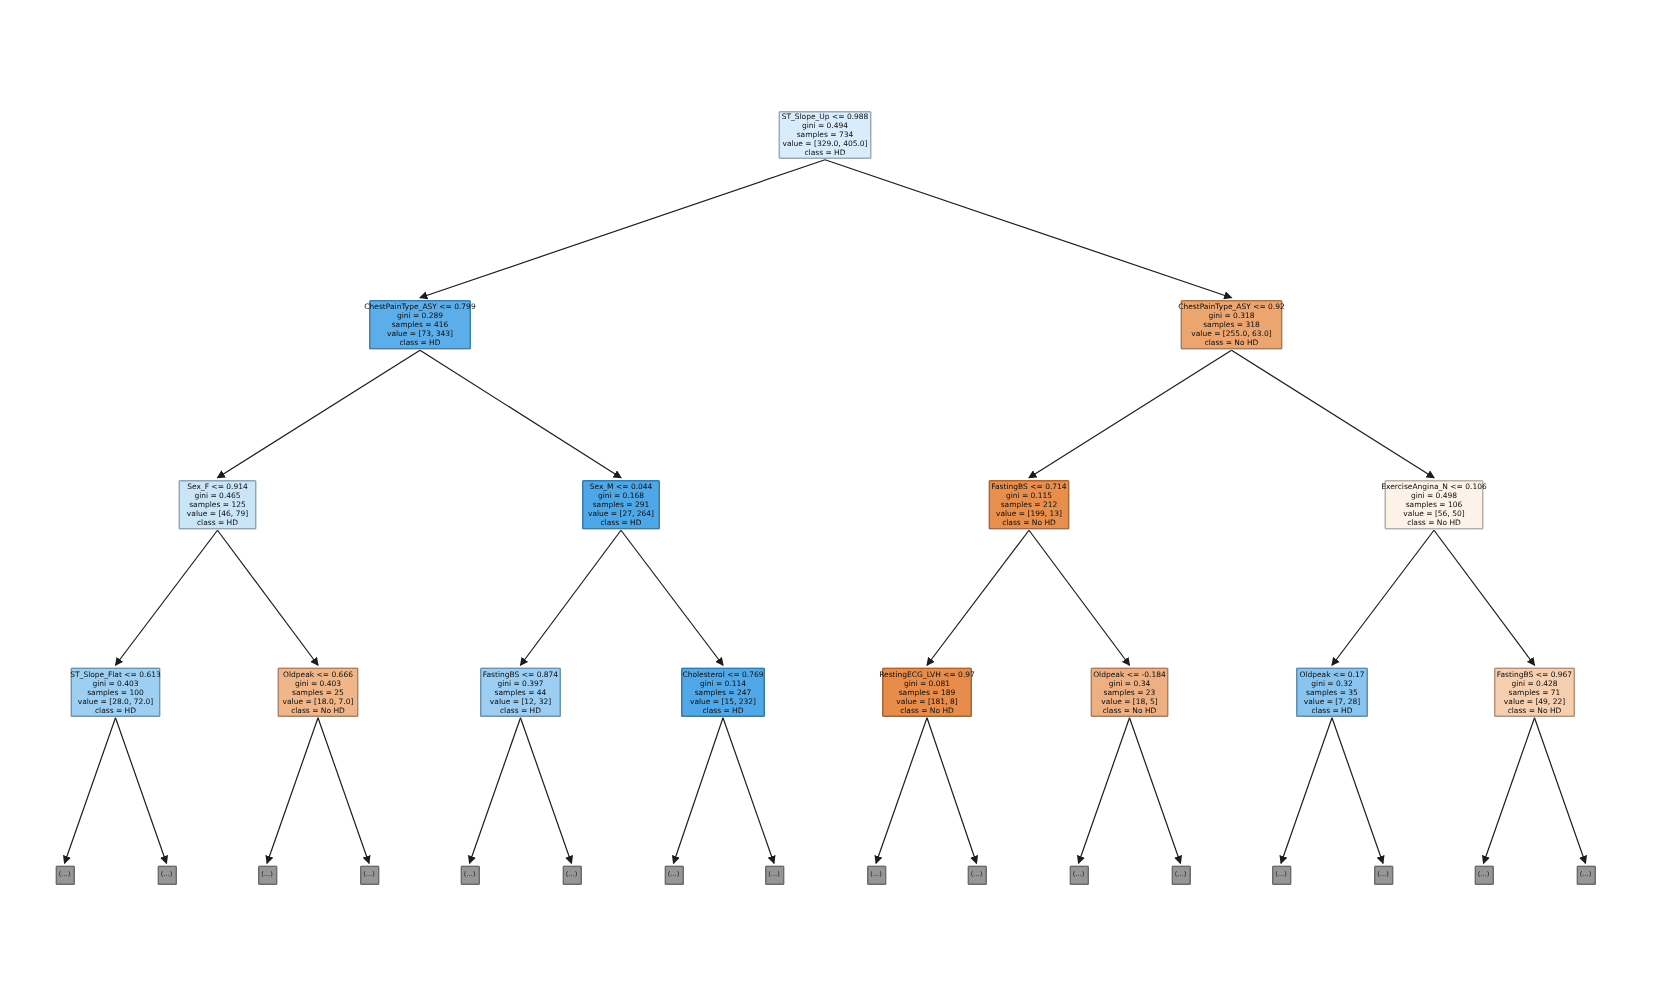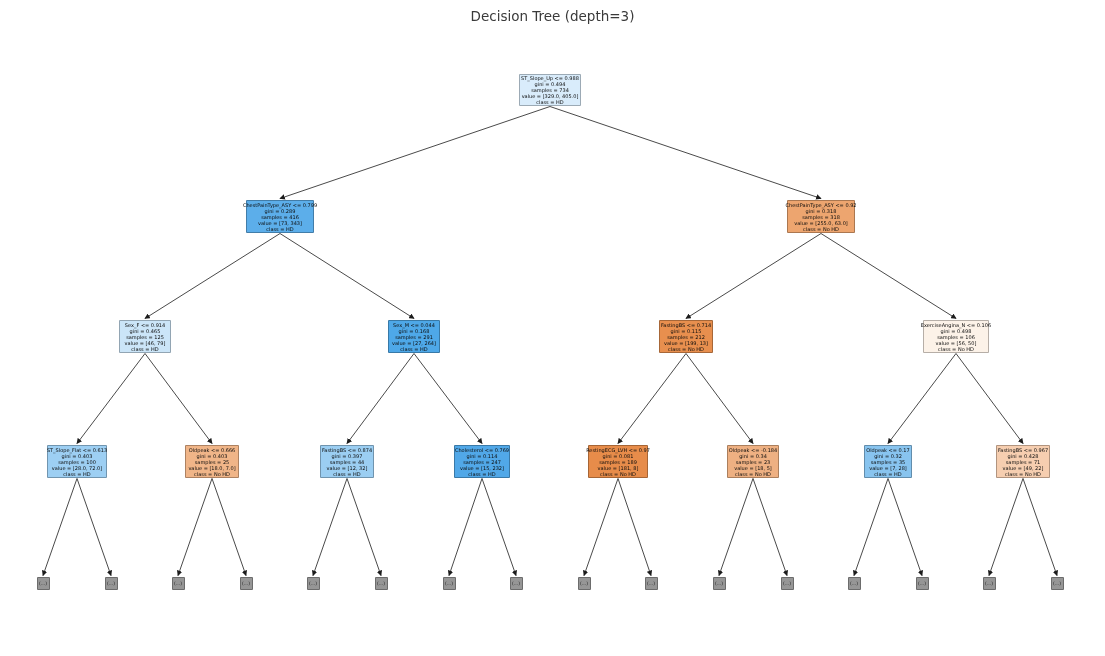--- a/index.html
+++ b/index.html
@@ -12,21 +12,20 @@
   .node { position:absolute; display:flex; flex-direction:column; justify-content:center;
           align-items:center; text-align:center; font-size:5px; line-height:6px; color:#0d0d0d;
           border:0.5px solid rgba(0,0,0,0.28); border-radius:1px; white-space:nowrap; z-index:2; }
   .node.collapsed { font-size:4.5px; line-height:5px; color:#1c1c1c; }
   .nline { pointer-events:none; }
 </style>
 </head>
 <body>
 
 <div class="canvas">
-  <div class="fig-title">Decision Tree (depth=3)</div>
   <svg id="edges" width="1105" height="656" aria-hidden="true">
     <defs>
       <marker id="arrow" viewBox="0 0 8 8" refX="7" refY="4" markerWidth="7" markerHeight="7" orient="auto-start-reverse">
         <path d="M0,0 L8,4 L0,8 z" fill="#1c1c1c"></path>
       </marker>
     </defs>
   <line x1="550" y1="106.5" x2="280" y2="198.5" stroke="#1c1c1c" stroke-width="0.8" marker-end="url(#arrow)"></line>
       <line x1="550" y1="106.5" x2="821" y2="198.5" stroke="#1c1c1c" stroke-width="0.8" marker-end="url(#arrow)"></line>
       <line x1="280" y1="233.5" x2="145" y2="318.5" stroke="#1c1c1c" stroke-width="0.8" marker-end="url(#arrow)"></line>
       <line x1="280" y1="233.5" x2="414" y2="318.5" stroke="#1c1c1c" stroke-width="0.8" marker-end="url(#arrow)"></line>

